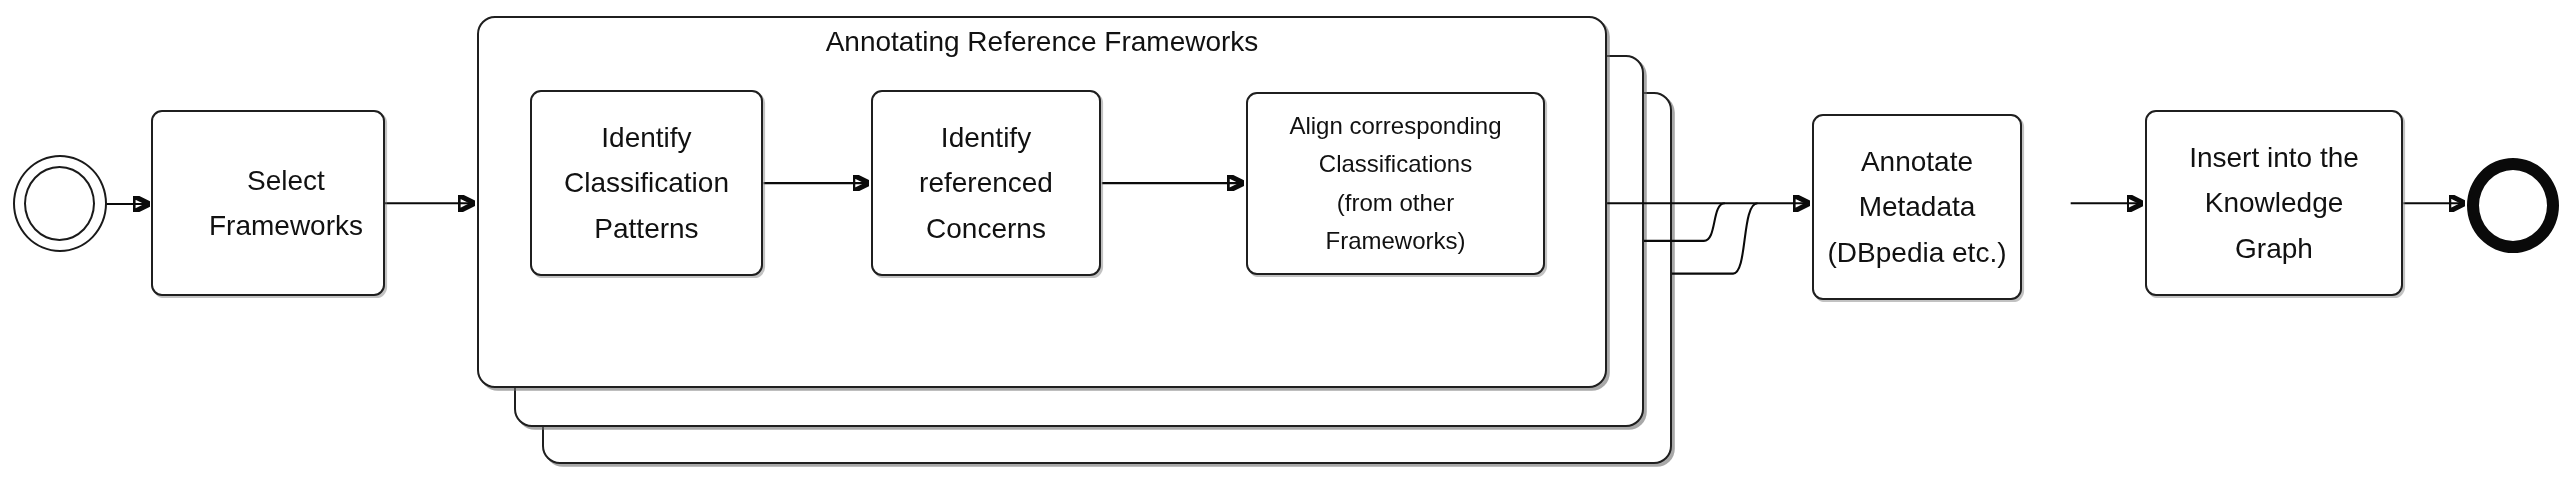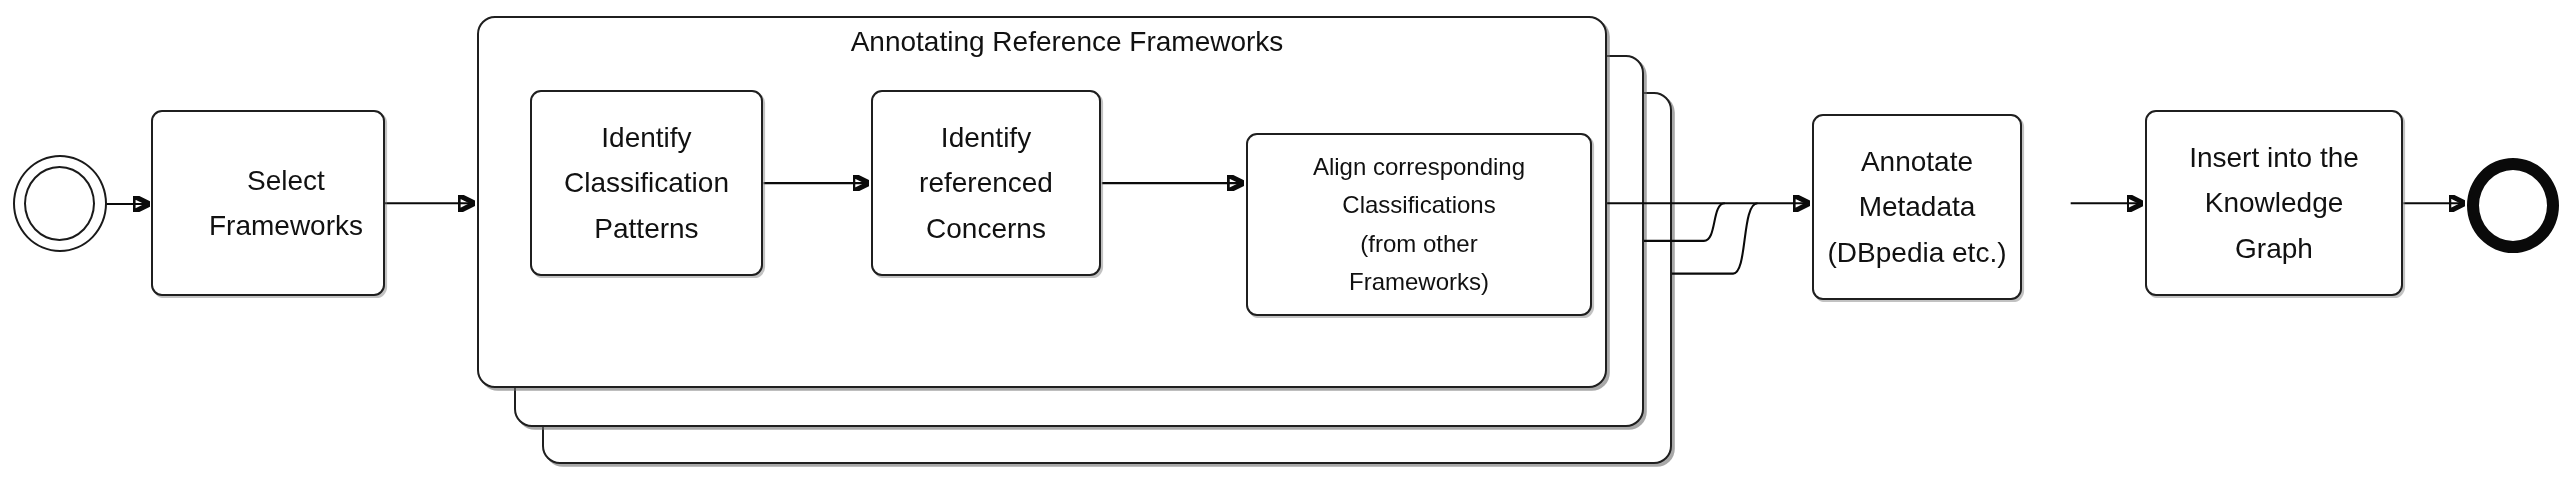--- a/index.html
+++ b/index.html
@@ -37,21 +37,21 @@
     border: 2.1px solid #1f1f1f;
     border-radius: 18px;
     box-shadow: 2.8px 2.8px 0 rgba(110,110,110,0.6);
   }
   .layer-back  { left: 542px; top: 92px; }
   .layer-mid   { left: 514px; top: 55px;  }
   .layer-front { left: 477px; top: 16px;  }
 
   .subprocess-title {
     position: absolute;
-    left: 502px; top: 25px; width: 1130px;
+    left: 477px; top: 25px; width: 1130px;
     text-align: center;
     font-size: 28px;
     line-height: 1.2;
     white-space: pre-line;
     color: #111111;
   }
 
   
   .task {
     position: absolute; box-sizing: border-box;
@@ -66,21 +66,21 @@
     white-space: pre-line;
     font-size: 28px;
     line-height: 1.62;
     color: #111111;
   }
   .task-label.small { font-size: 24px; line-height: 1.6; }
 
   #t-select  { left: 151px;  top: 110px; width: 234px; height: 186px; padding-left: 36px; }
   #t-ident1  { left: 530px;  top: 90px; width: 233px; height: 186px; }
   #t-ident2  { left: 871px; top: 90px; width: 230px; height: 186px; }
-  #t-align   { left: 1246px; top: 92px; width: 346px; height: 183px; margin-top: 41px; }
+  #t-align   { left: 1246px; top: 92px; width: 299px; height: 183px; }
   #t-annot   { left: 1812px; top: 114px; width: 210px; height: 186px; }
   #t-insert  { left: 2145px; top: 110px; width: 258px; height: 186px; align-items: center; }
 
   
   svg.flows {
     position: absolute; left: 0; top: 0;
     width: 2576px; height: 479px;
     pointer-events: none;
   }
   svg.flows path { stroke: #0a0a0a; stroke-width: 3; fill: none; }

